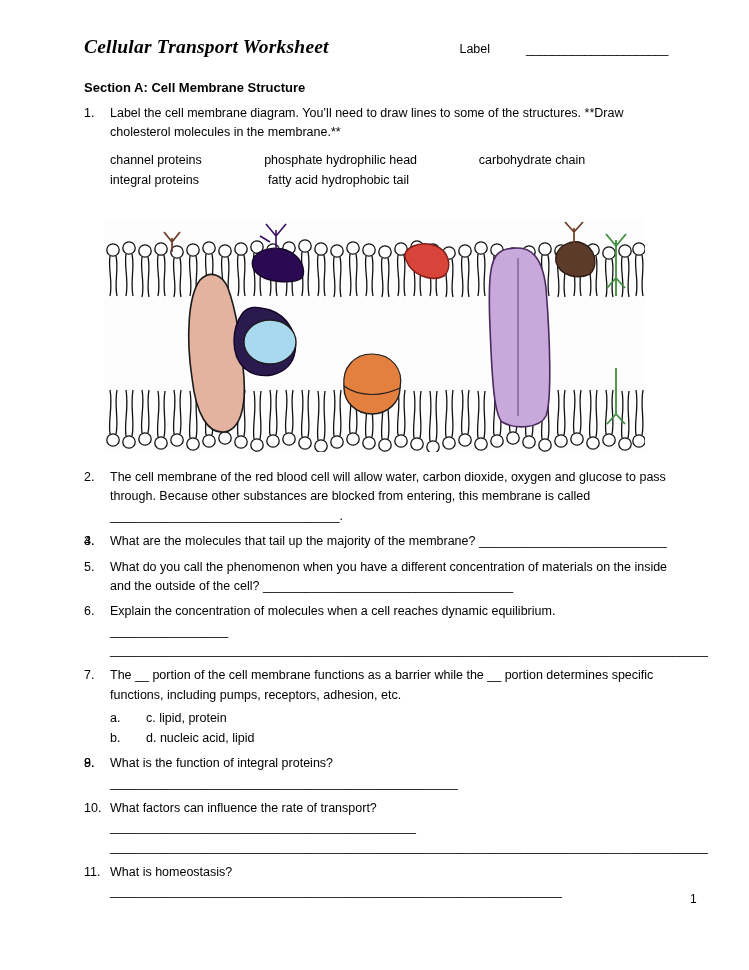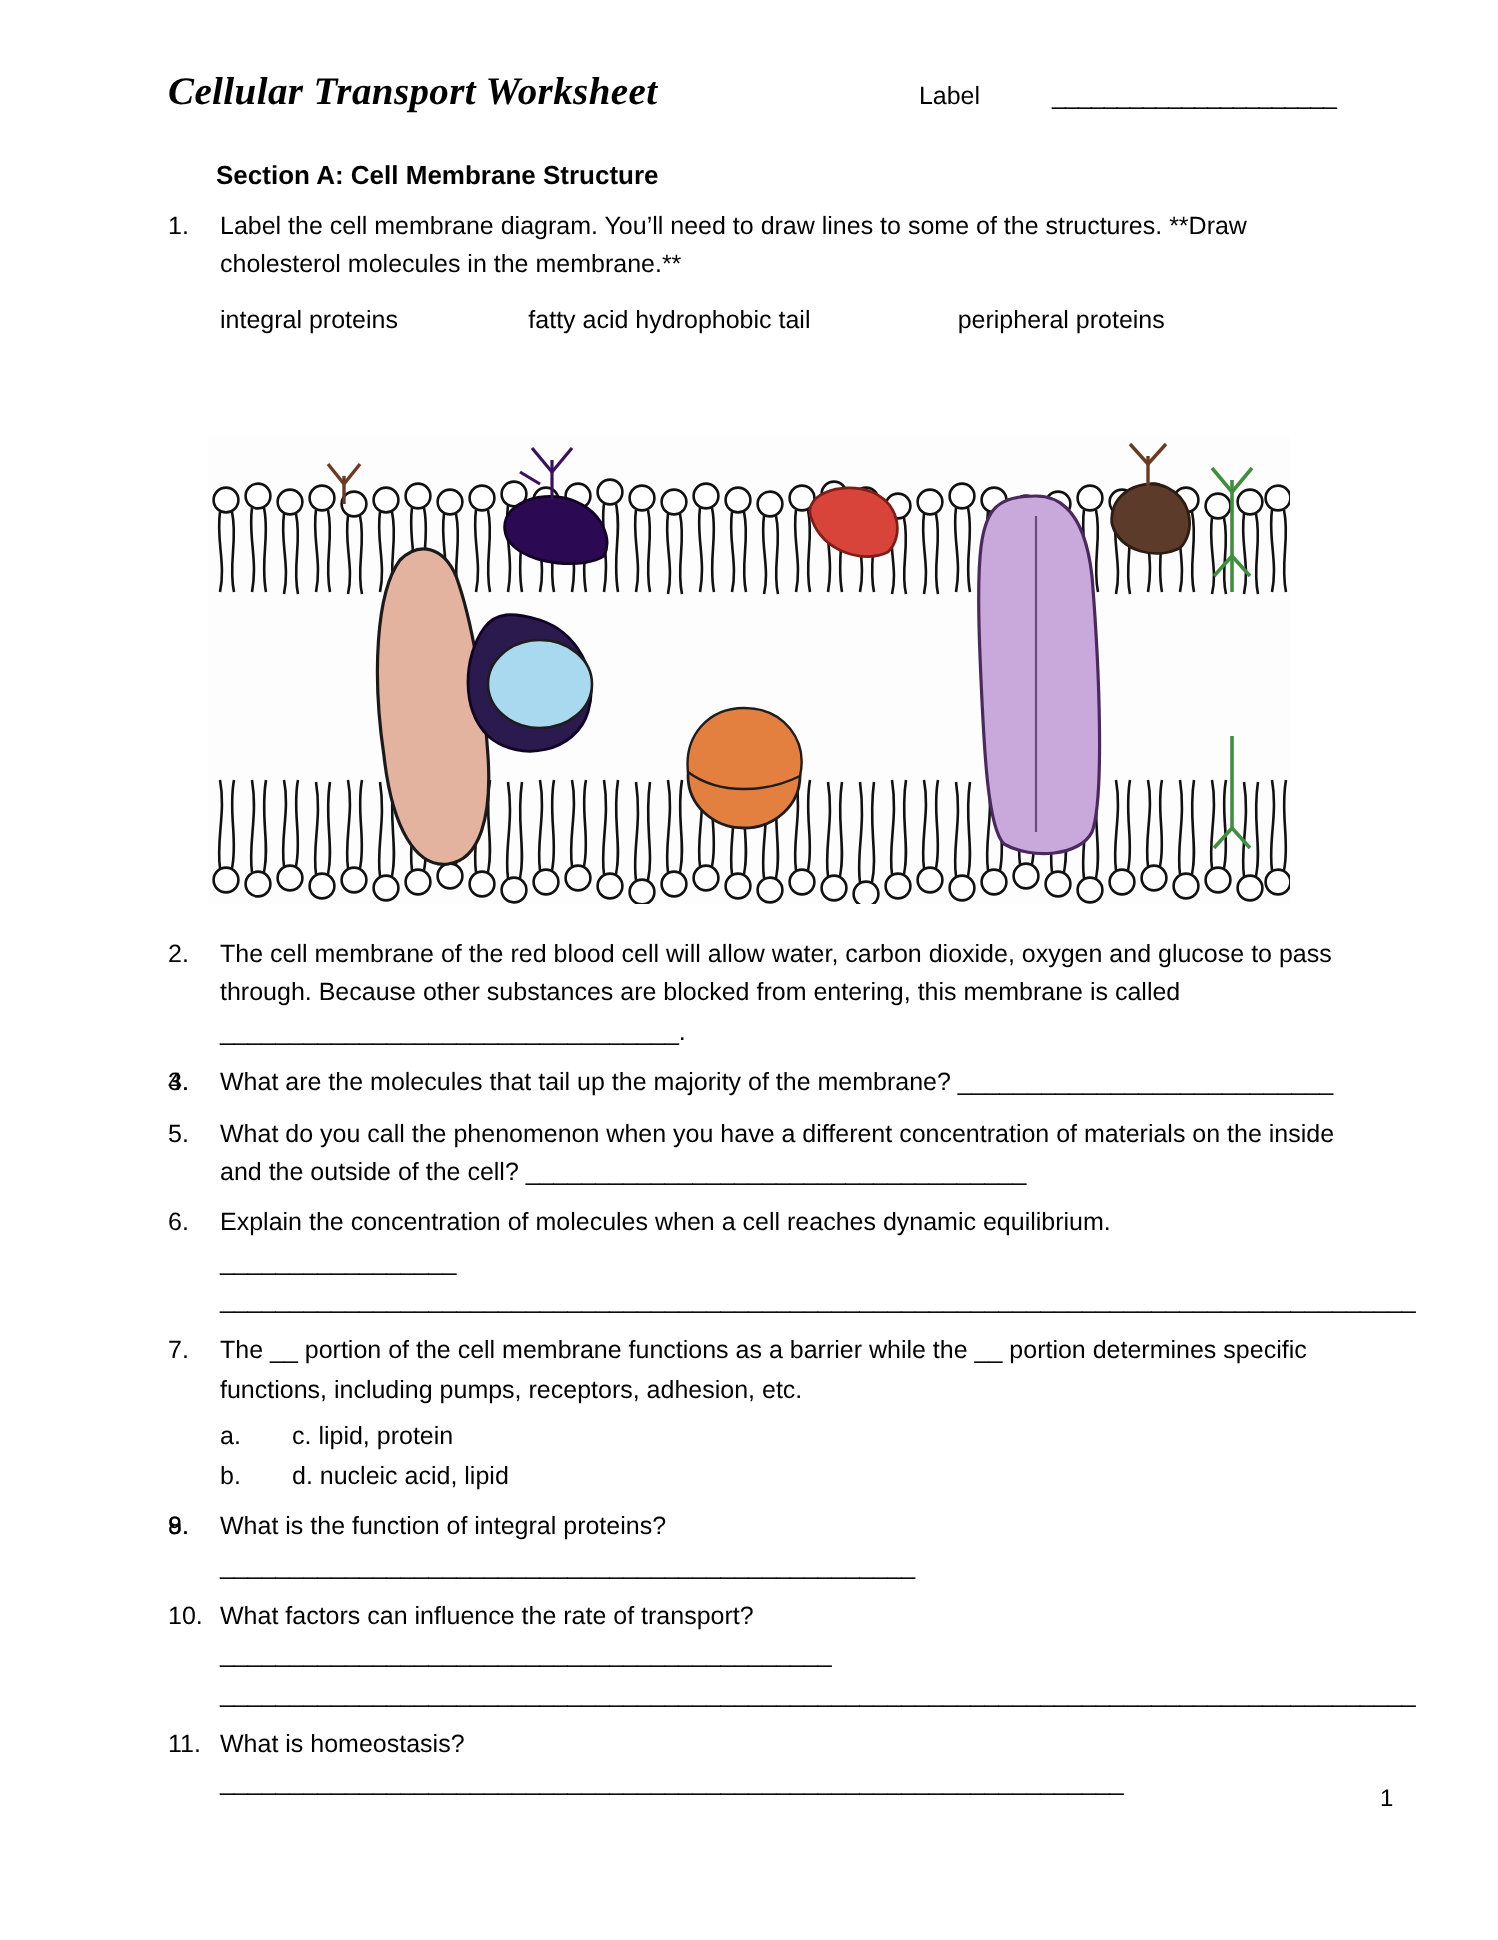--- a/index.html
+++ b/index.html
@@ -46,21 +46,20 @@
     margin-right: 6px;
   }
   .name-field .rule {
     letter-spacing: -0.5px;
     margin-left: 36px;
   }
   .section-head {
     font-weight: bold;
     font-size: 13px;
     margin-top: 22px;
-    margin-left: 24px;
   }
   .qlist {
     margin: 0;
     padding: 0;
     list-style: none;
     font-size: 12.5px;
     line-height: 1.55;
   }
   .q {
     position: relative;
@@ -132,23 +131,27 @@
 
     <div class="qlist">
       <div class="q q1">
         <span class="num">1.</span>
         <span>Label the cell membrane diagram.  You’ll need to draw lines to some of the structures. **Draw cholesterol molecules in the membrane.**</span>
       </div>
     </div>
 
     <div class="terms">
       <div class="terms-row">
+        <div class="c1">channel proteins</div>
+        <div class="c2">phosphate hydrophilic head</div>
+        <div class="c3">carbohydrate chain</div>
+      </div>
+      <div class="terms-row">
         <div class="c1">integral proteins</div>
         <div class="c2">fatty acid hydrophobic tail</div>
-        <div class="c3">peripheral proteins</div>
       </div>
     </div>
   </div>
 
   <div class="figure">
     <svg width="541" height="234" viewBox="0 0 541 234" xmlns="http://www.w3.org/2000/svg">
       <rect x="0" y="0" width="541" height="234" fill="#fdfdfd"></rect>
 
       <g stroke="#111" stroke-width="1.3" fill="#ffffff">
 

